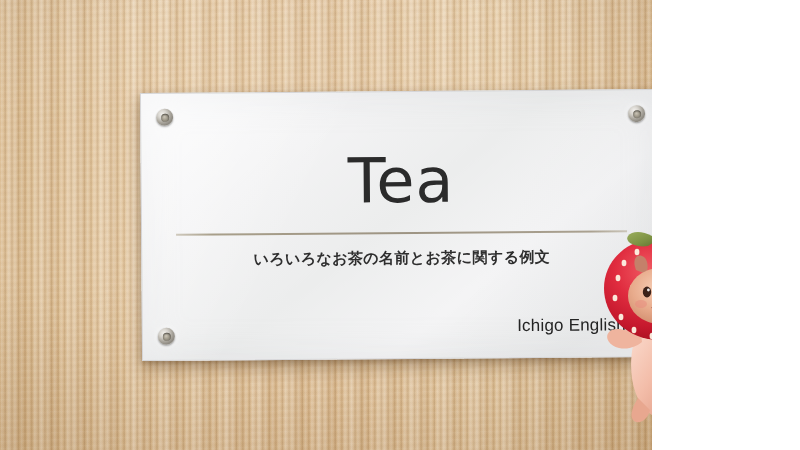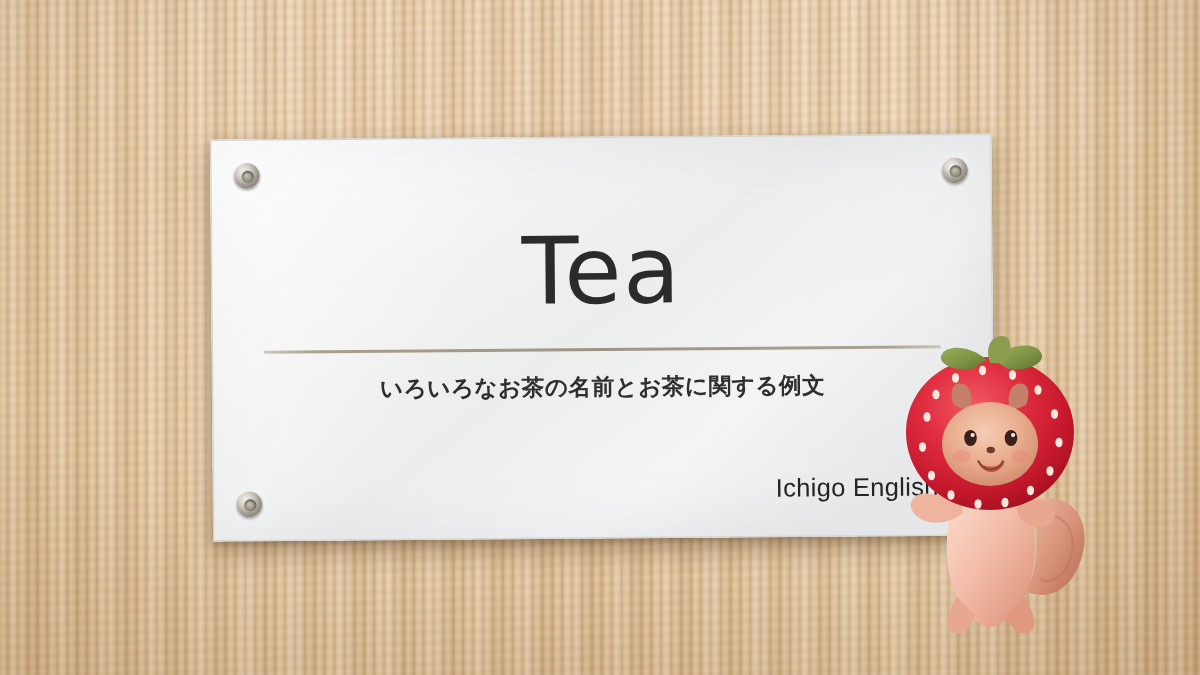--- a/index.html
+++ b/index.html
@@ -8,21 +8,21 @@
   }
   body {
     width: 800px;
     height: 450px;
     overflow: hidden;
     font-family: "Liberation Sans", sans-serif;
   }
 
   #slide {
     position: relative;
-    width: 800px;
+    width: 652px;
     height: 450px;
     overflow: hidden;
     background-color: #c2410c;
   }
 
   
   .bg-base {
     position: absolute;
     inset: 0;
     background:

